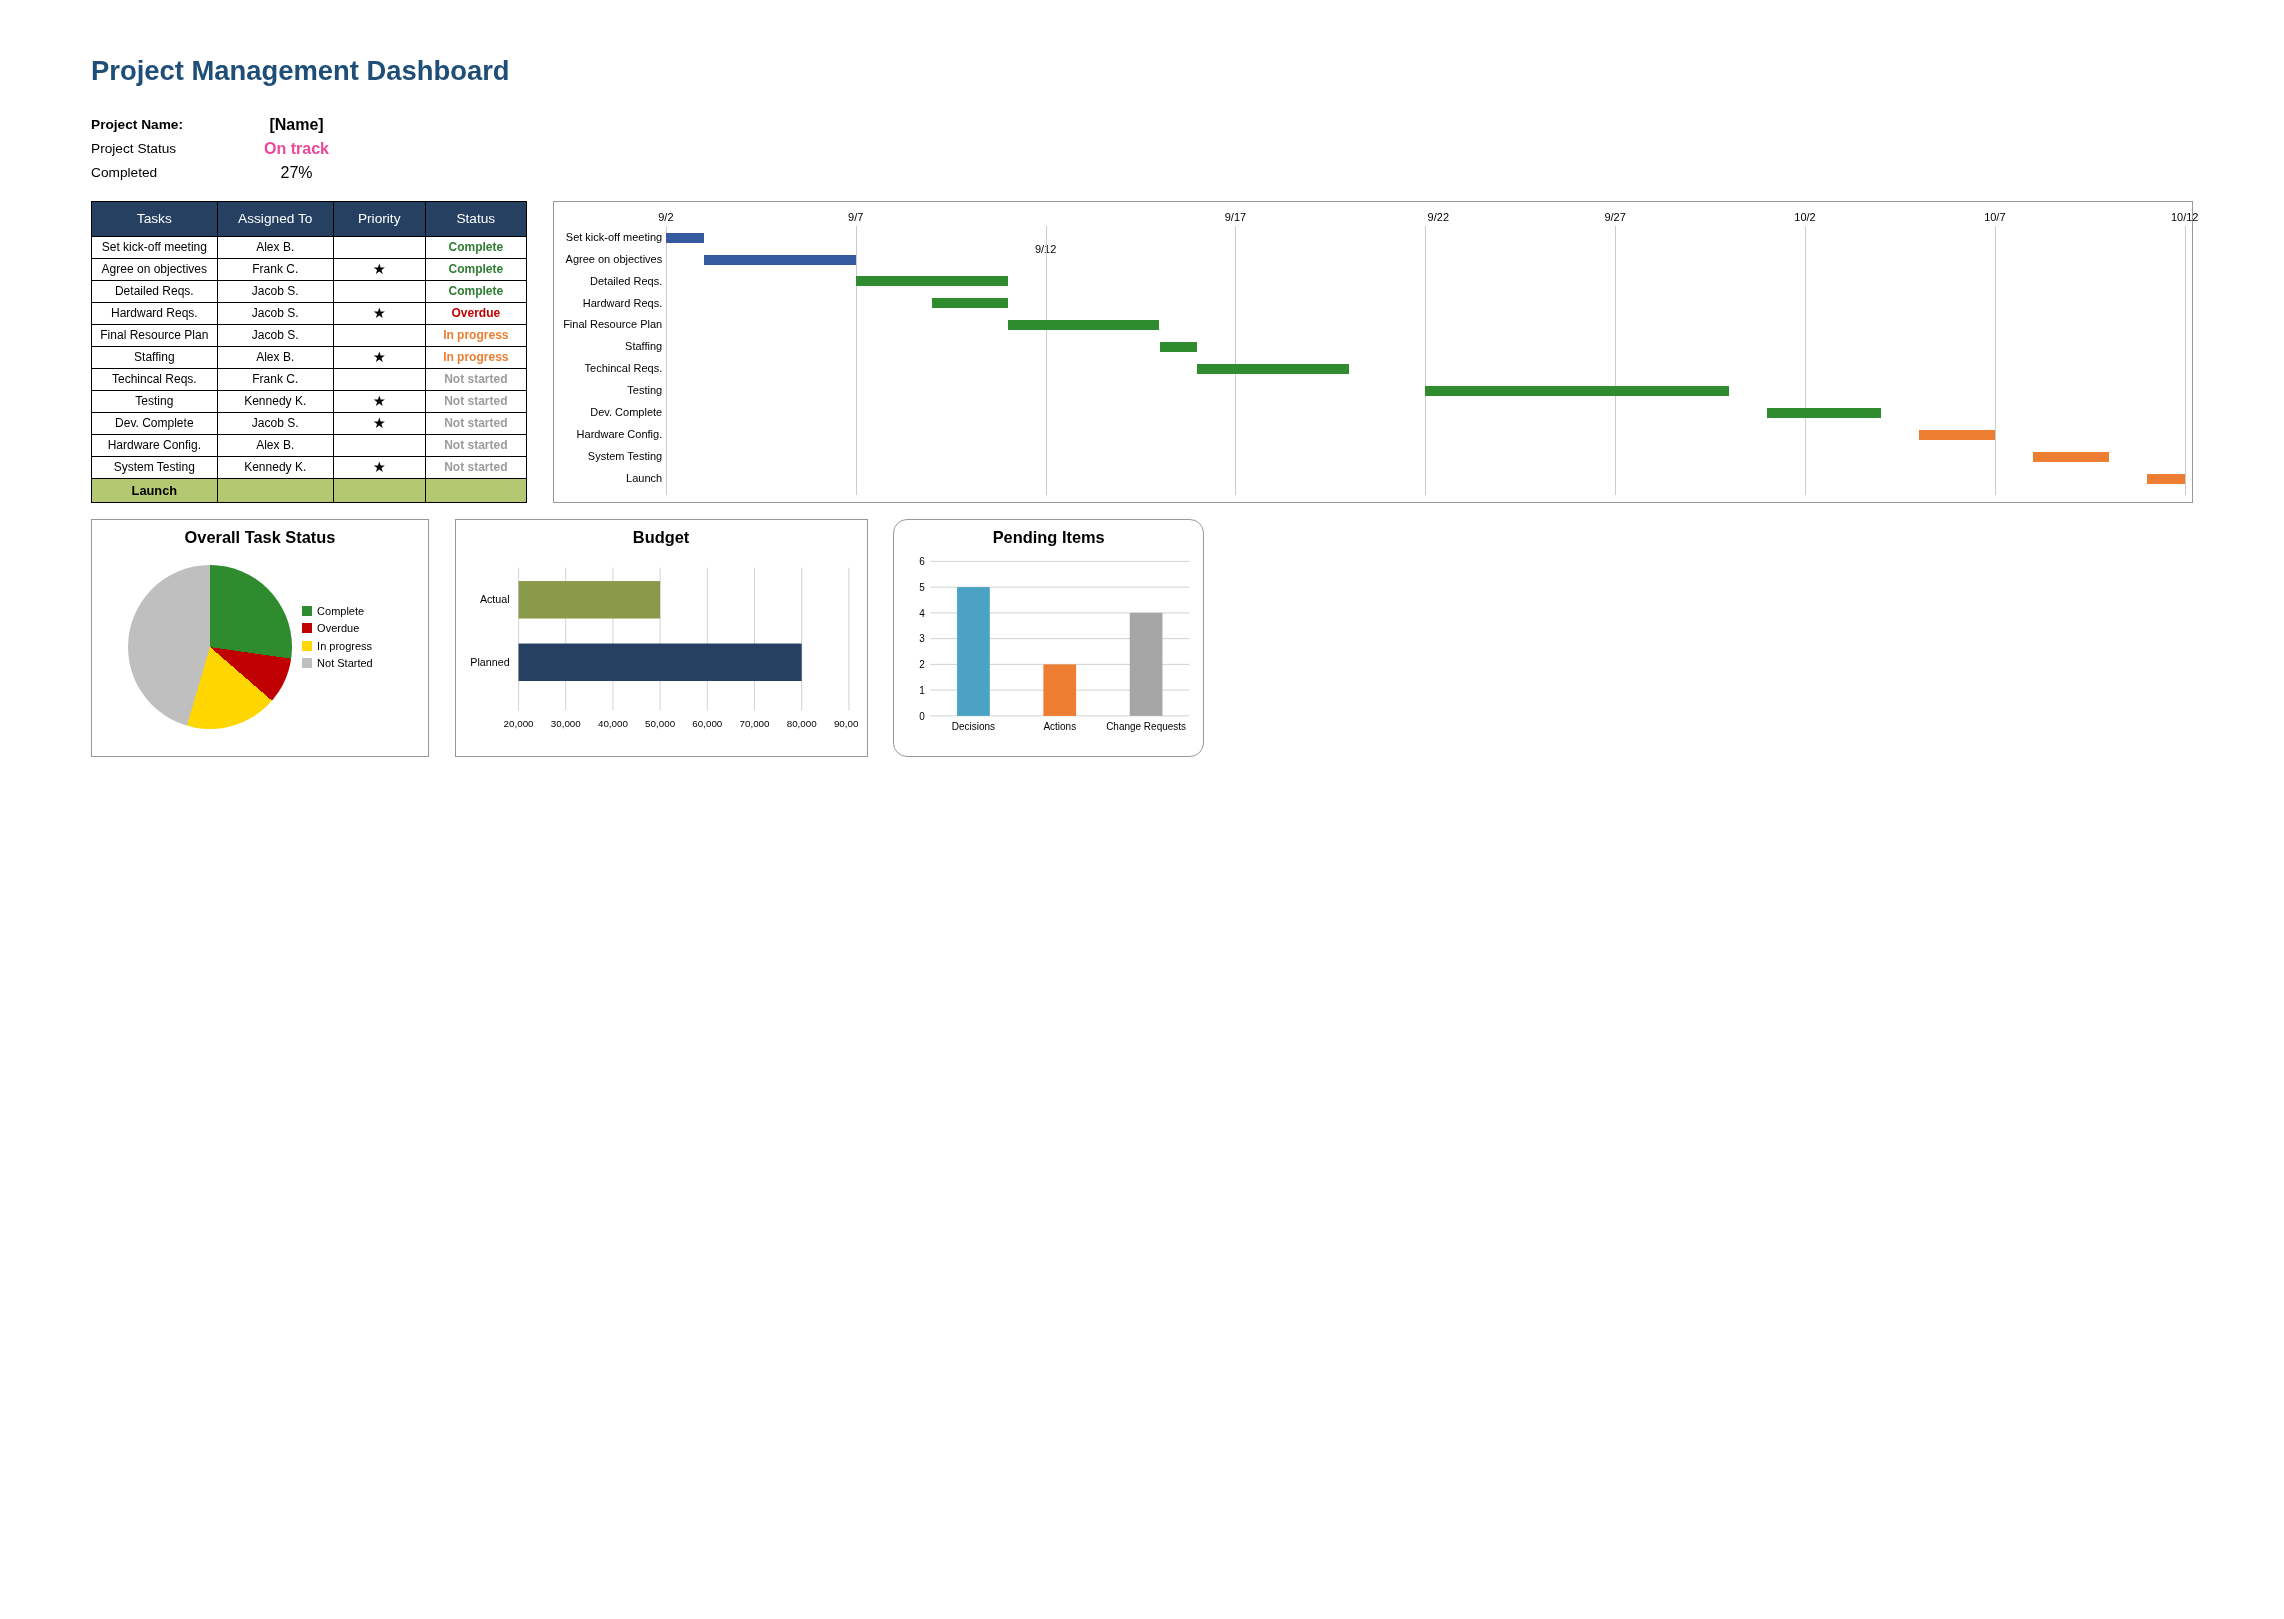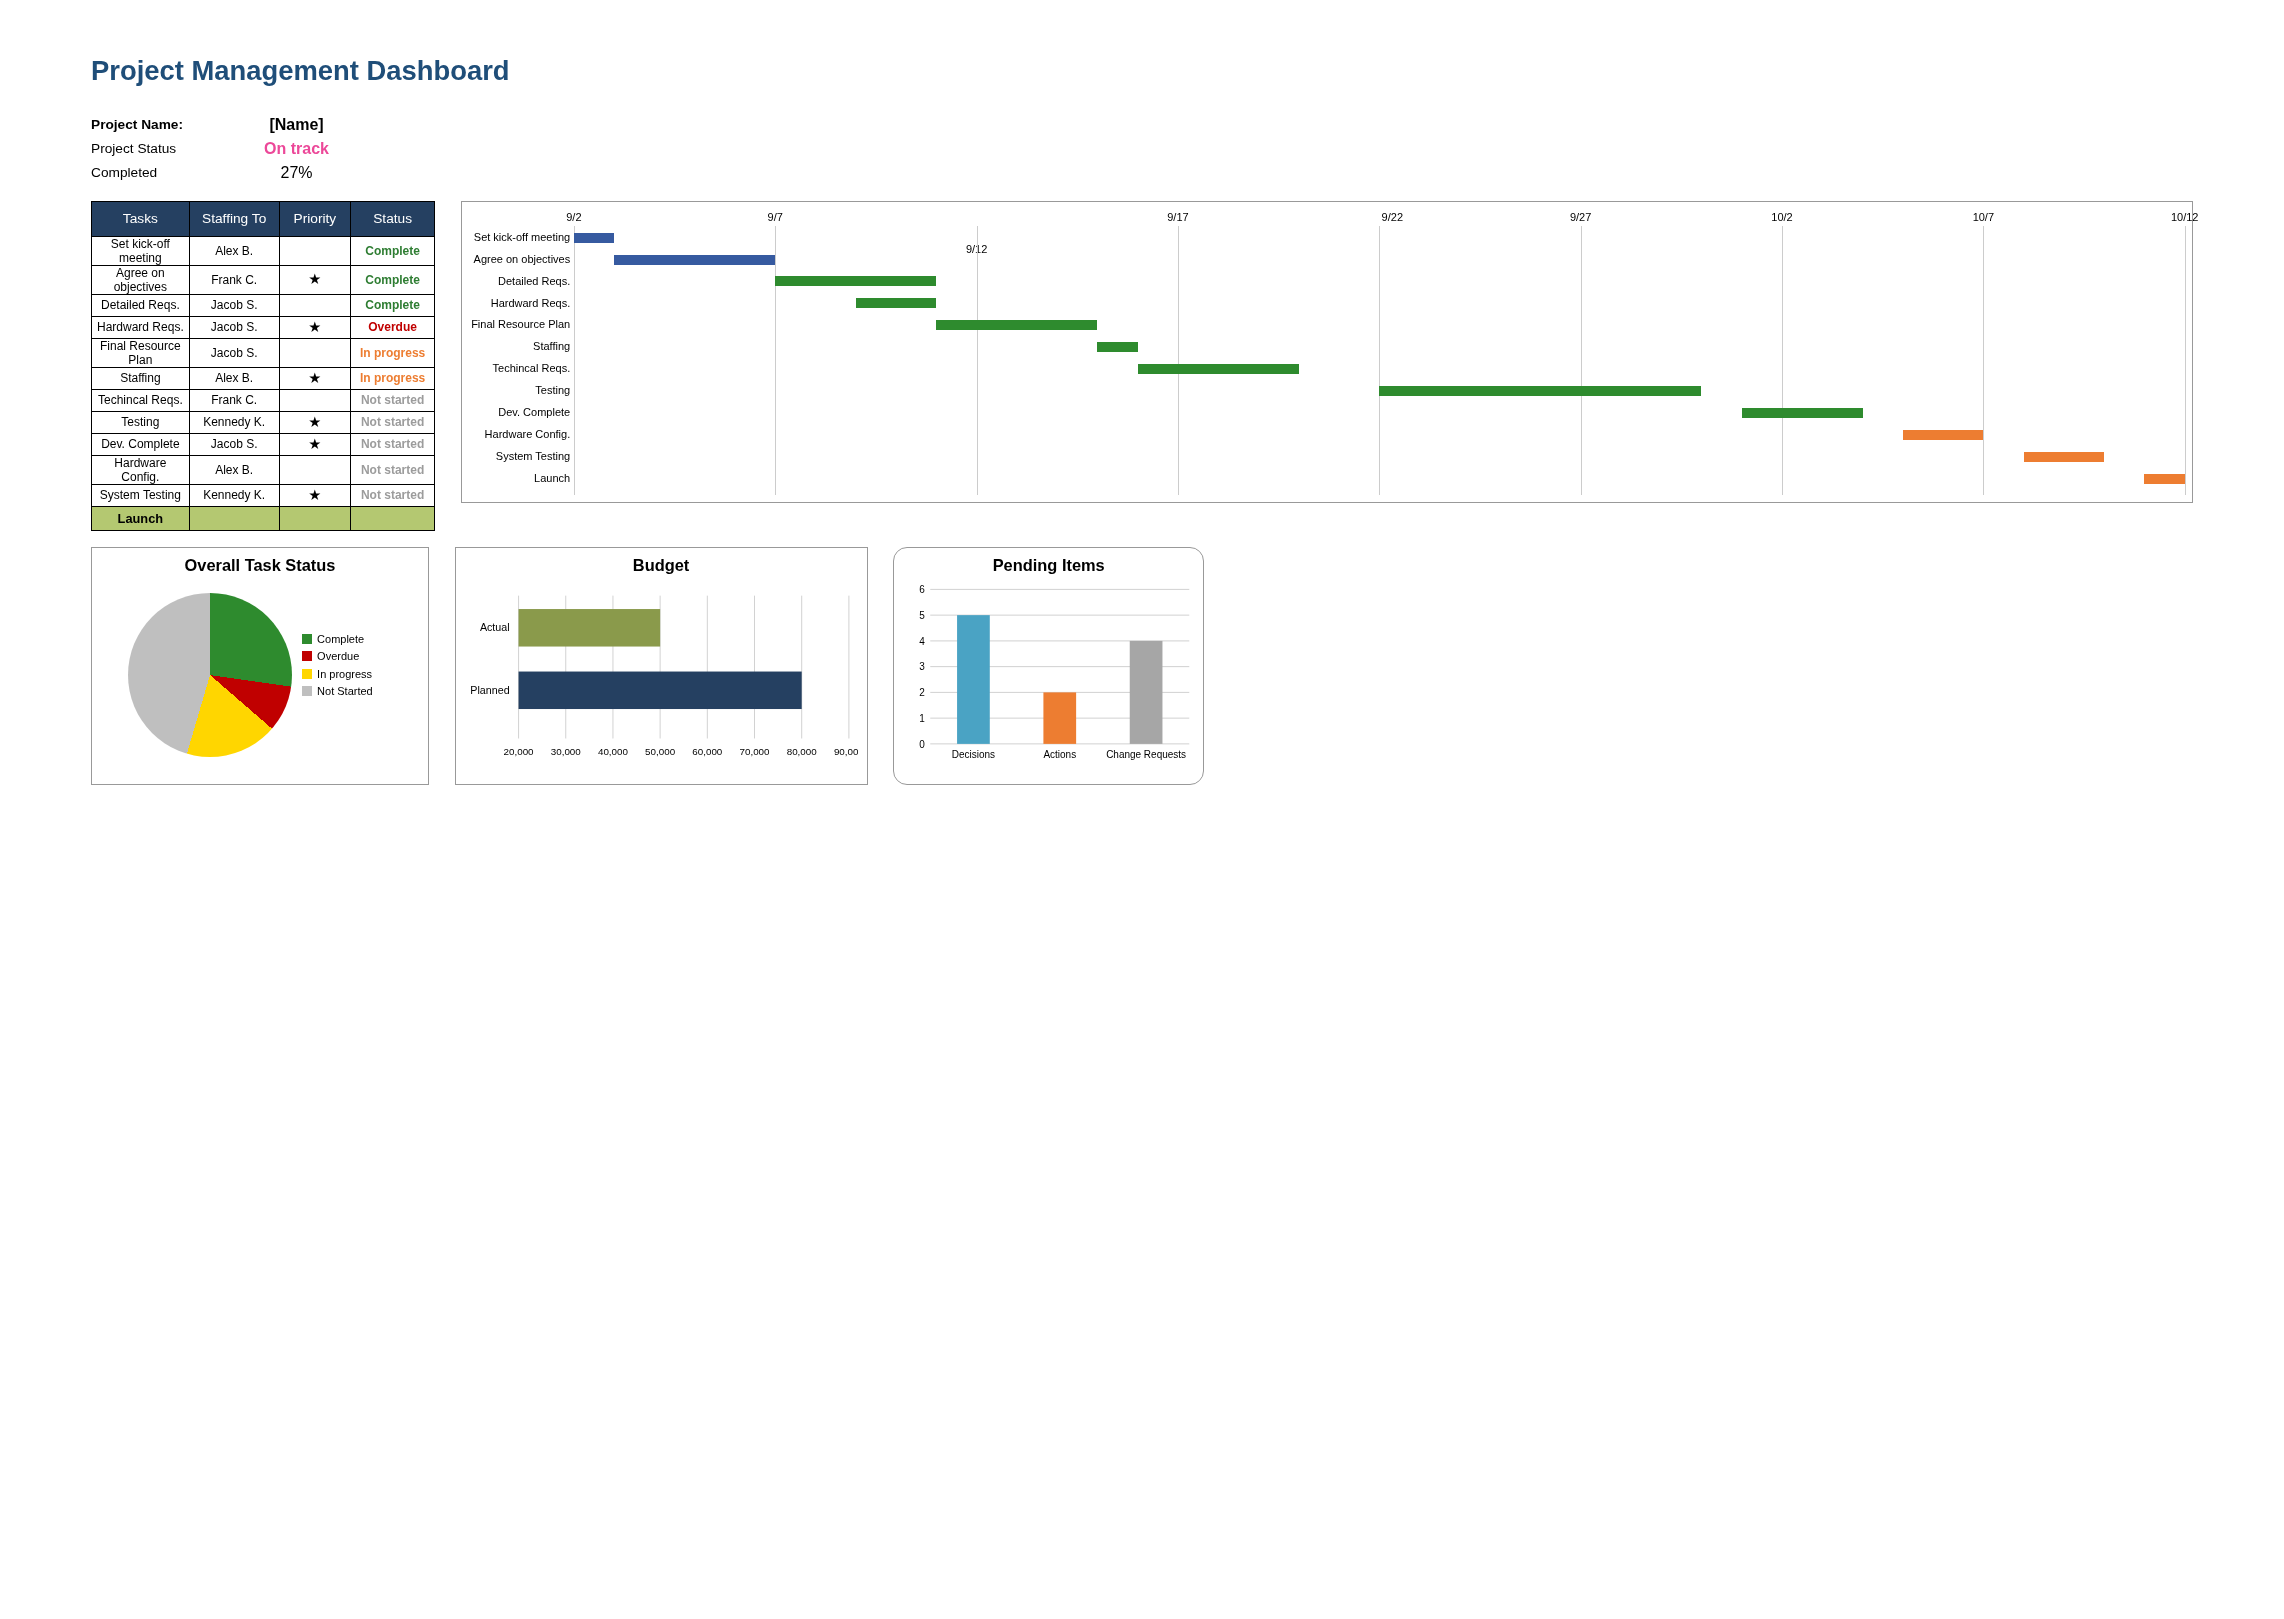--- a/index.html
+++ b/index.html
@@ -23,21 +23,21 @@
   .meta-label.bold { font-weight: bold; }
   .meta-value { width: 101px; text-align: center; font-size: 16px; }
   .meta-value.bold { font-weight: bold; }
   .status-on-track { color: #ec4899; font-weight: bold; text-align: center; }
 
   .top-row { display: flex; gap: 25.6px; align-items: flex-start; }
 
   
   .task-table {
     border-collapse: collapse;
-    width: 344px;
+    width: 436px;
     background: #fff;
   }
   .task-table th {
     background: #254061;
     color: #fff;
     font-weight: normal;
     font-size: 13.7px;
     height: 35px;
     border: 0.9px solid #000;
   }
@@ -160,21 +160,21 @@
     <div class="meta-value">27%</div>
   </div>
 </div>
 
 <div class="top-row">
 
   <table class="task-table">
     <thead>
       <tr>
         <th style="width:119px">Tasks</th>
-        <th style="width:110px">Staffing To</th>
+        <th style="width:110px">Assigned To</th>
         <th style="width:87px">Priority</th>
         <th style="width:96px">Status</th>
       </tr>
     </thead>
     <tbody id="tbody">
         <tr>
           <td>Set kick-off meeting</td>
           <td>Alex B.</td>
           <td><span class="star"></span></td>
           <td class="st-complete">Complete</td>

